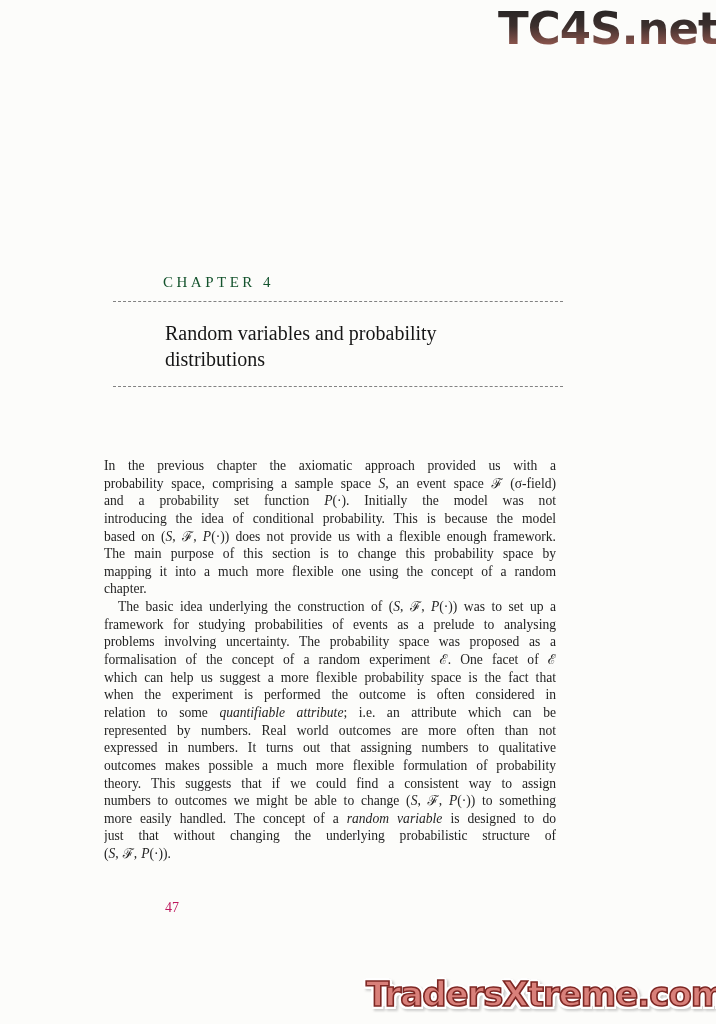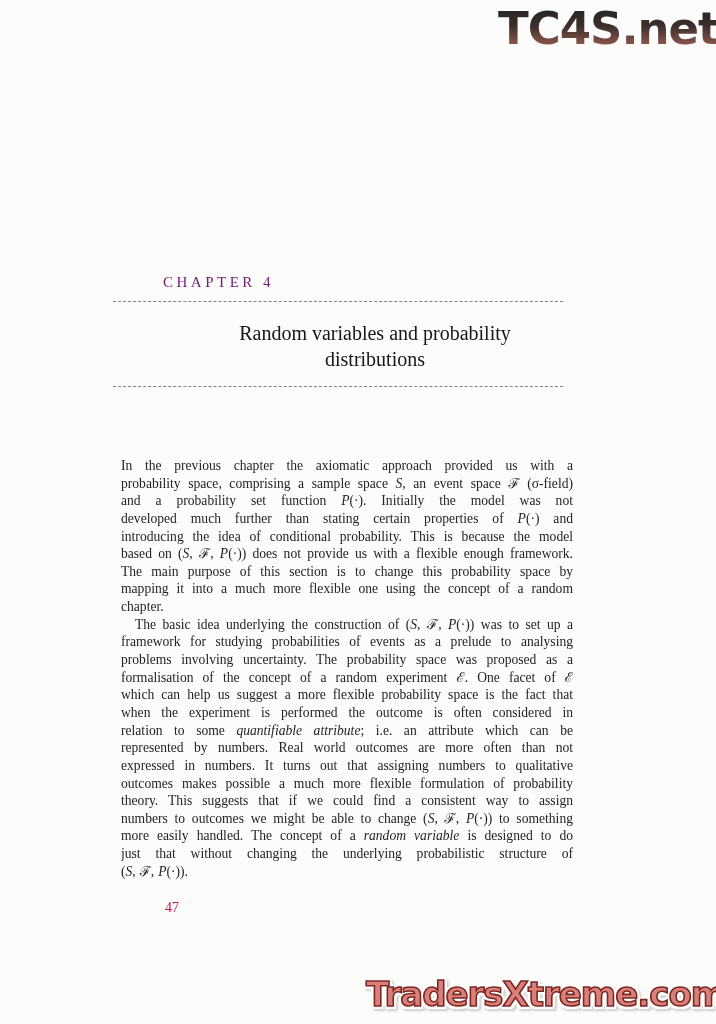--- a/index.html
+++ b/index.html
@@ -6,35 +6,35 @@
   .page {
     position: relative;
     width: 716px; height: 1024px;
     background: #fcfcfa;
     overflow: hidden;
     font-family: "Liberation Serif", "DejaVu Serif", serif;
     color: #1e1e1e;
   }
   .chapter-label {
     position: absolute; left: 163px; top: 274px;
-    font-size: 15px; letter-spacing: 3.5px; color: #701a75;
+    font-size: 15px; letter-spacing: 3.5px; color: #14532d;
   }
   .rule {
     position: absolute; left: 113px; width: 450px; height: 0;
     border-top: 1px dashed #828282;
   }
   .rule-top { top: 301px; }
   .rule-bottom { top: 386px; }
   .chapter-title {
     position: absolute; left: 165px; top: 320px; width: 420px;
     font-size: 20px; line-height: 26px; font-weight: normal;
-    margin: 0; color: #161616; text-align: center;
+    margin: 0; color: #161616;
   }
   .body-text {
-    position: absolute; left: 121px; top: 457px; width: 452px;
+    position: absolute; left: 104px; top: 457px; width: 452px;
     font-size: 13.6px; color: #232323;
   }
   .bline {
     height: 17.65px; line-height: 17.65px; overflow: hidden;
     text-align: justify; text-align-last: justify;
     word-spacing: 0.5px;
   }
   .bline.last { text-align-last: left; }
   .bline.indent { text-indent: 14px; }
   .bline i { font-style: italic; }
@@ -93,21 +93,20 @@
     <span>Random variables and probability</span><br>
     <span>distributions</span>
   </h1>
 
   <div class="rule rule-bottom"></div>
 
   <div class="body-text" id="body-text">
       <div class="bline"><span>In the previous chapter the axiomatic approach provided us with a</span></div>
       <div class="bline"><span>probability space, comprising a sample space </span><i>S</i><span>, an event space ℱ (σ-field)</span></div>
       <div class="bline"><span>and a probability set function </span><i>P</i><span>(·). Initially the model was not</span></div>
-      <div class="bline"><span>developed much further than stating certain properties of </span><i>P</i><span>(·) and</span></div>
       <div class="bline"><span>introducing the idea of conditional probability. This is because the model</span></div>
       <div class="bline"><span>based on (</span><i>S</i><span>, ℱ, </span><i>P</i><span>(·)) does not provide us with a flexible enough framework.</span></div>
       <div class="bline"><span>The main purpose of this section is to change this probability space by</span></div>
       <div class="bline"><span>mapping it into a much more flexible one using the concept of a random</span></div>
       <div class="bline last"><span>chapter.</span></div>
       <div class="bline indent"><span>The basic idea underlying the construction of (</span><i>S</i><span>, ℱ, </span><i>P</i><span>(·)) was to set up a</span></div>
       <div class="bline"><span>framework for studying probabilities of events as a prelude to analysing</span></div>
       <div class="bline"><span>problems involving uncertainty. The probability space was proposed as a</span></div>
       <div class="bline"><span>formalisation of the concept of a random experiment ℰ. One facet of ℰ</span></div>
       <div class="bline"><span>which can help us suggest a more flexible probability space is the fact that</span></div>

